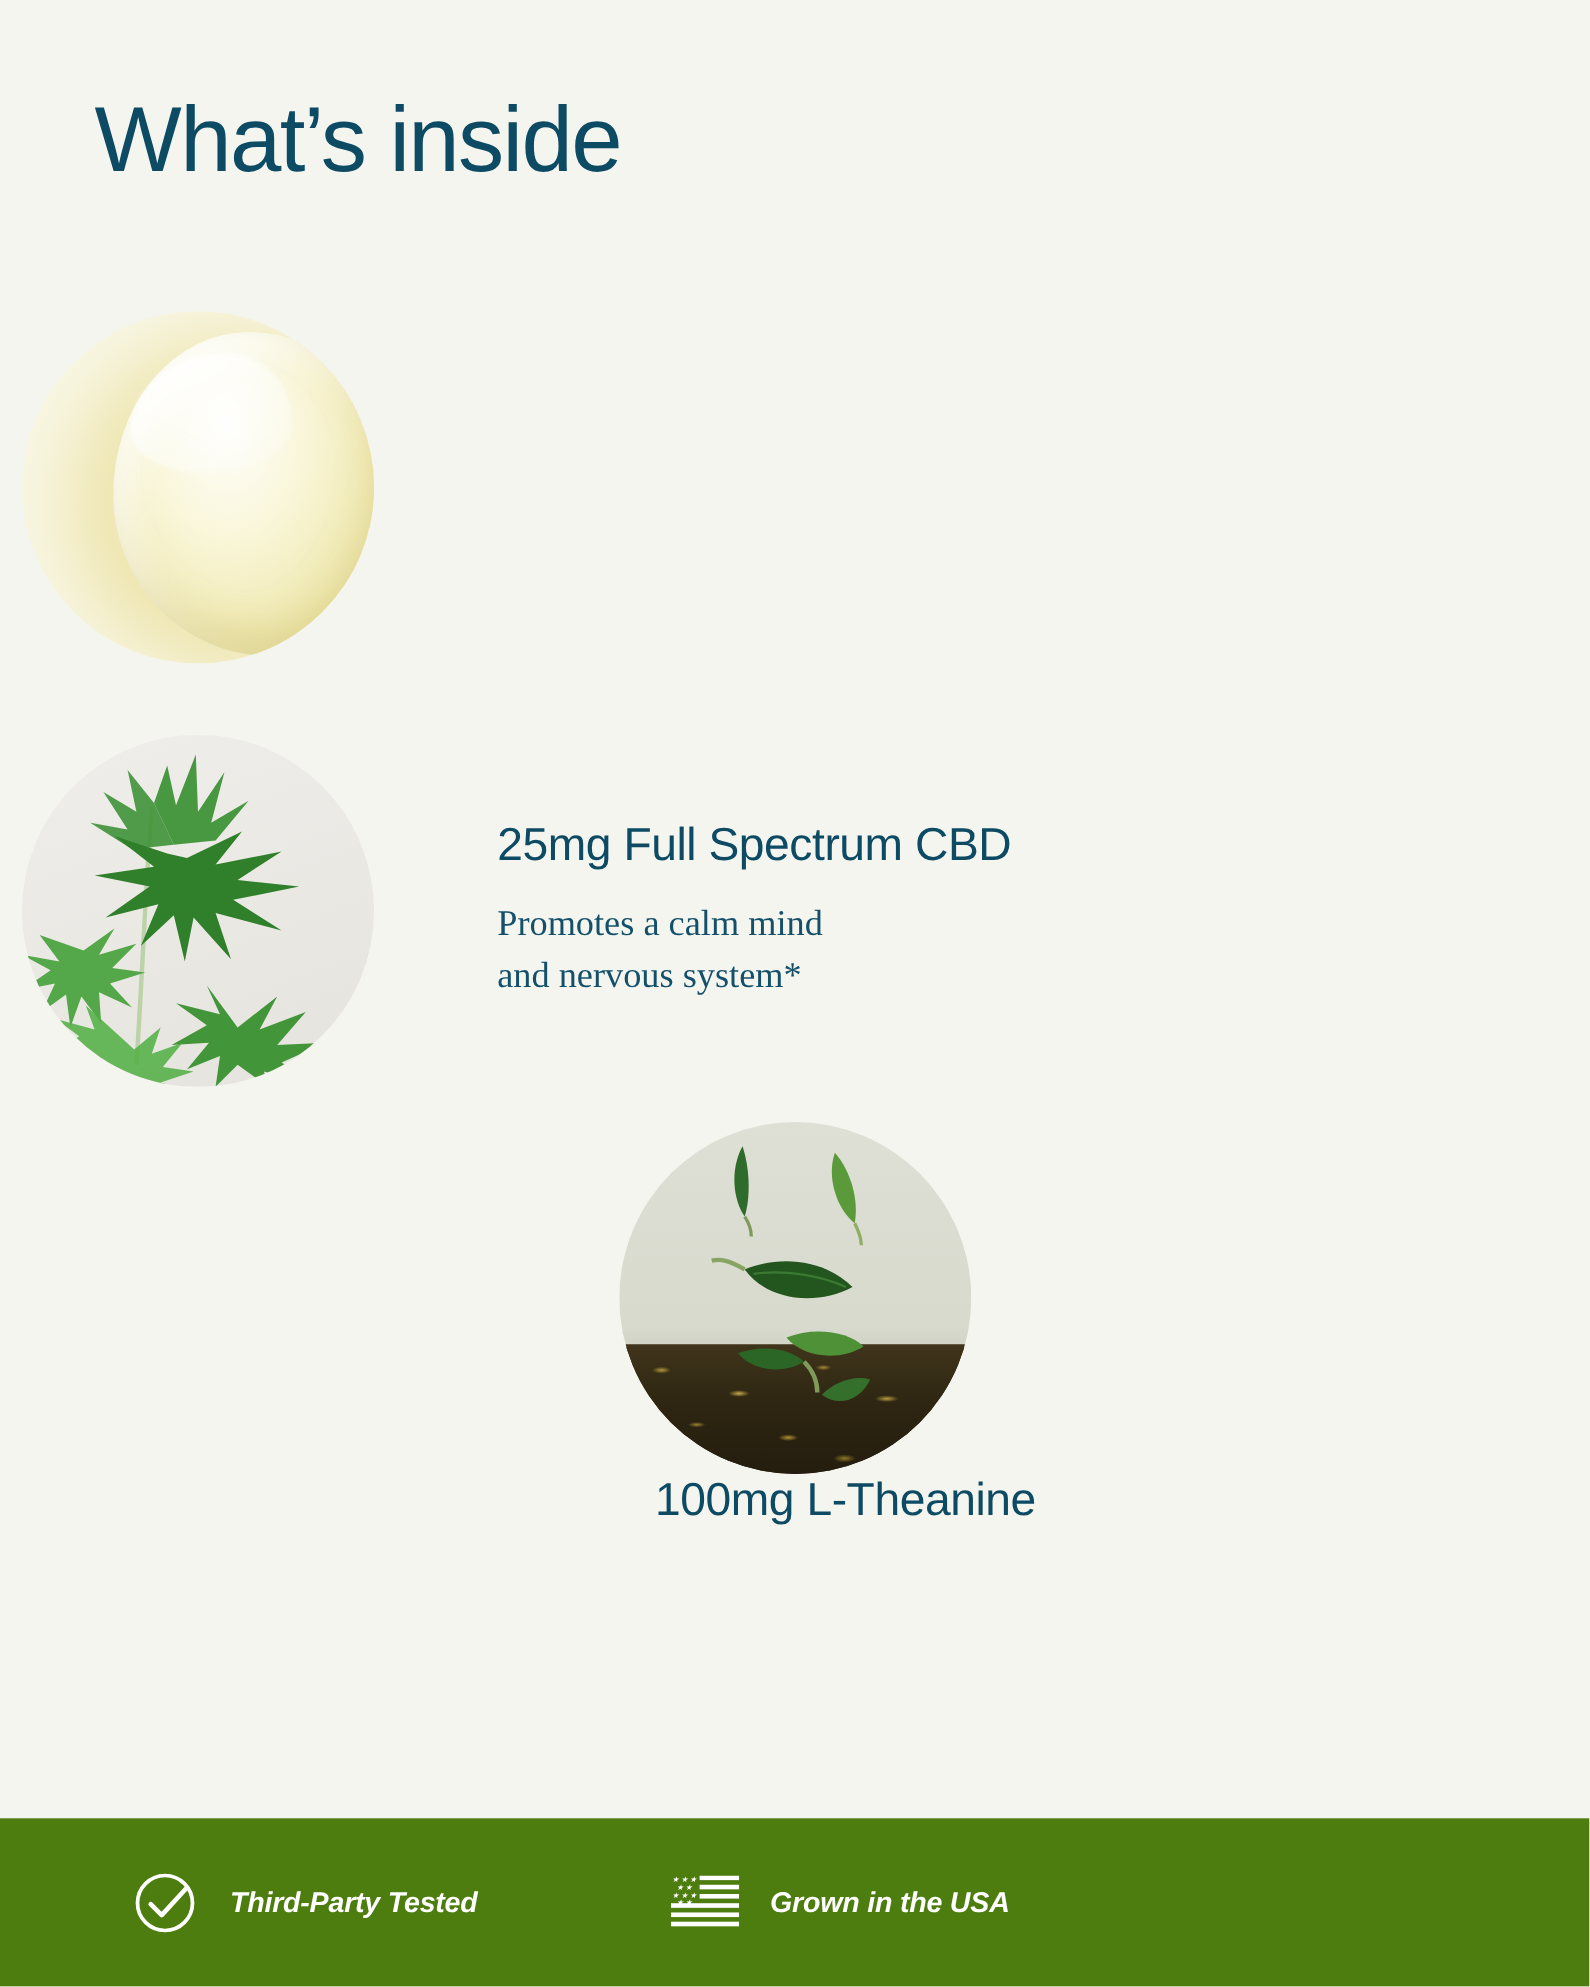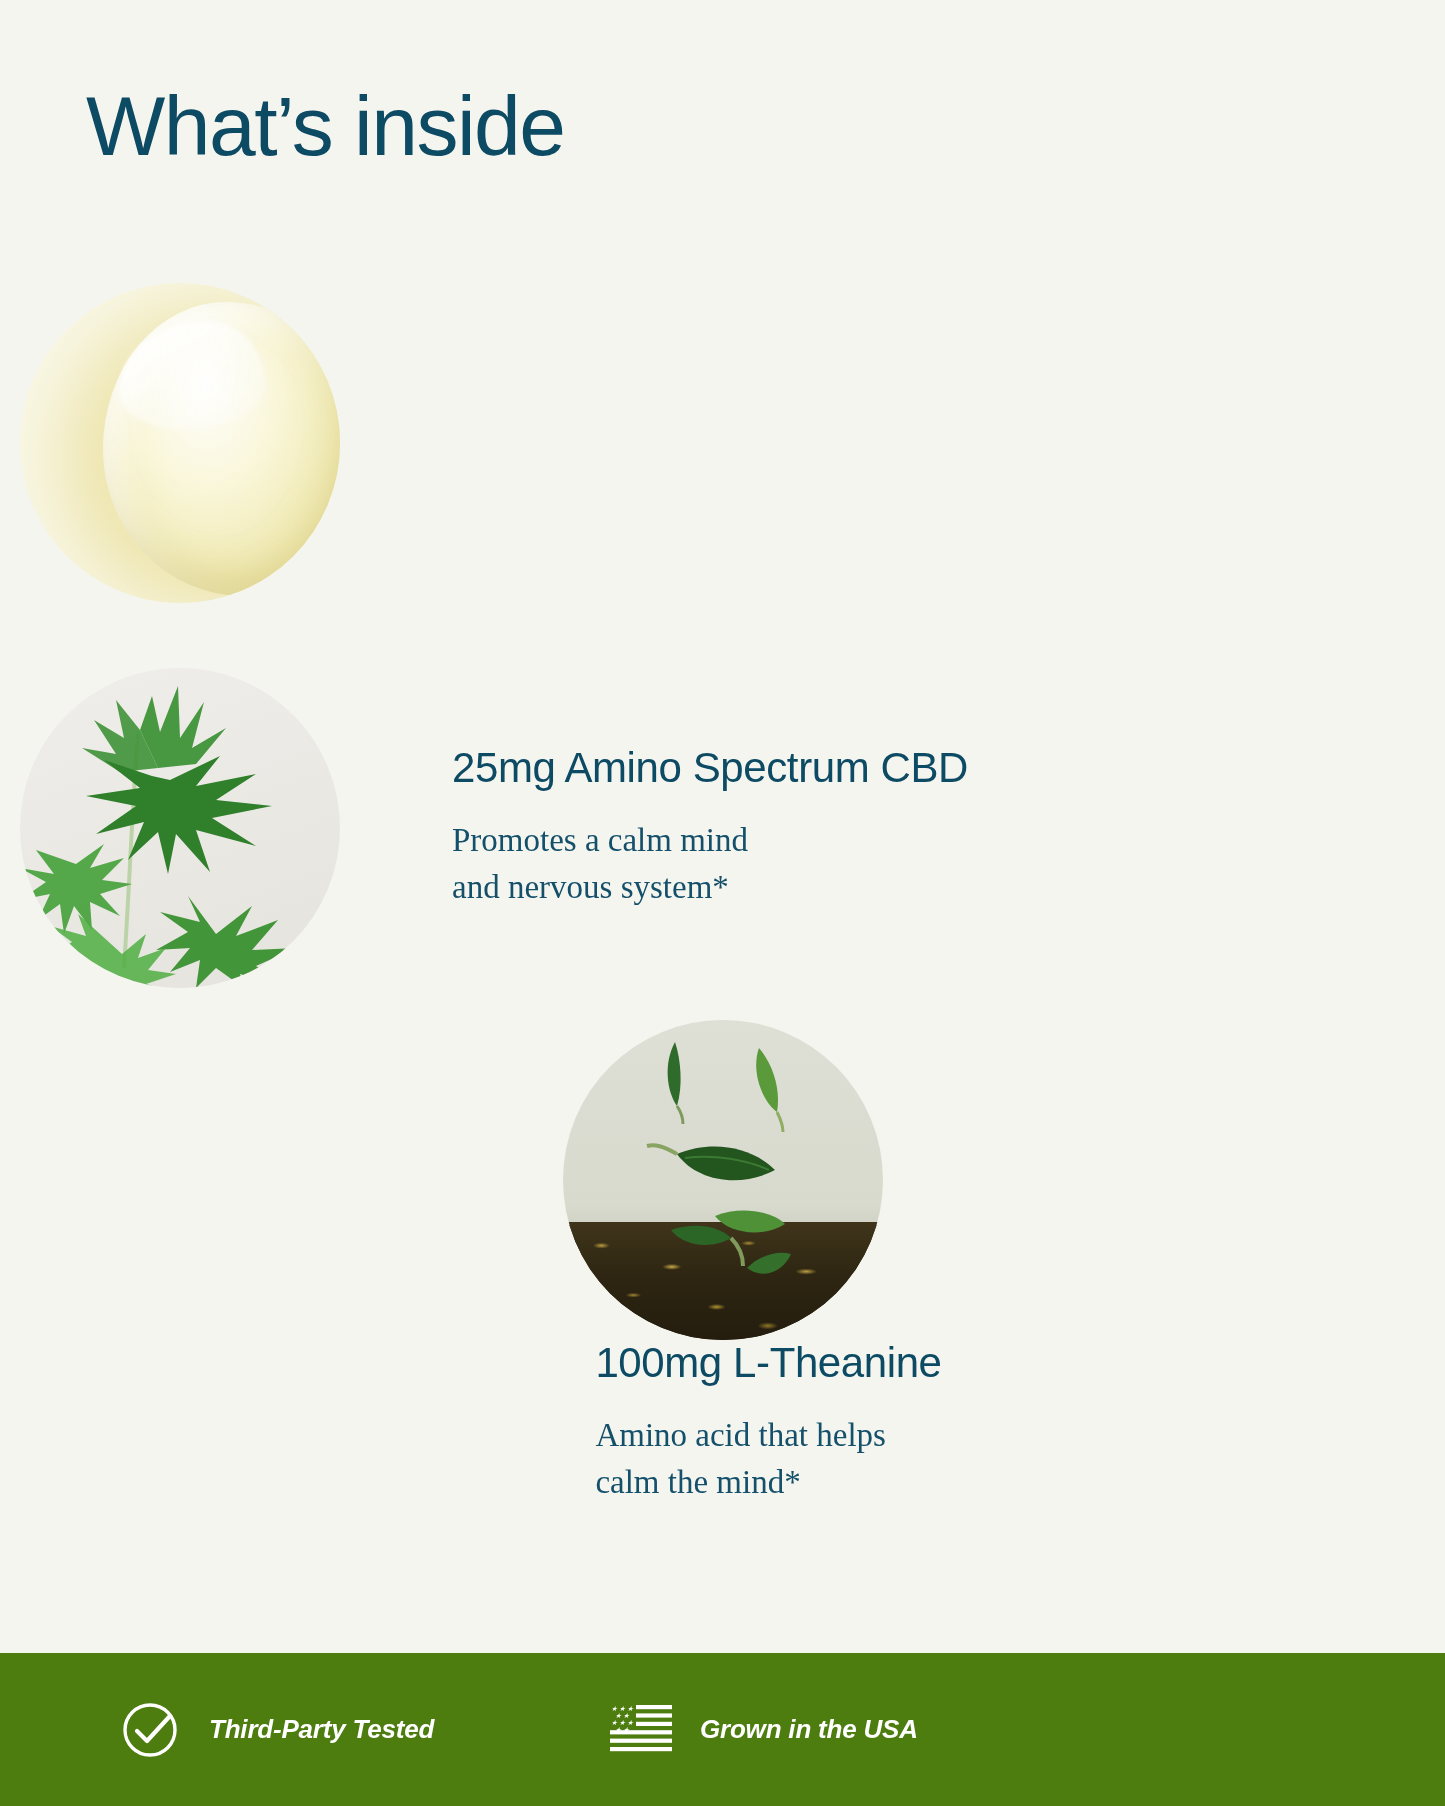--- a/index.html
+++ b/index.html
@@ -238,21 +238,21 @@
                 <path d="M196 266 L232 238 L216 268 L258 252 L232 282 L276 280 L236 298 L268 320 L220 306 L224 320 L196 300 L176 320 L180 292 L150 304 L170 280 L136 282 L168 264 L140 244 L180 254 L168 228 Z" opacity="0.95"></path>
               </g>
               <g fill="#4fae42">
                 <path d="M102 286 L126 266 L118 290 L146 280 L128 302 L156 306 L126 316 L140 320 L92 320 L84 306 L68 320 L62 298 L40 308 L52 286 L28 290 L52 274 L30 258 L66 268 L58 246 Z" opacity="0.85"></path>
               </g>
             </svg>
           </div>
         </div>
       </div>
       <div class="text-wrap">
-        <div class="ing-title">25mg Amino Spectrum CBD</div>
+        <div class="ing-title">25mg Full Spectrum CBD</div>
         <div class="ing-desc">Promotes a calm mind
 and nervous system*</div>
       </div>
     </div>
 
     <div class="ingredient-row row-2">
       <div class="thumb-wrap">
         <div class="thumb">
           <div class="art-tea">
             <div class="tea-bed"></div>
@@ -269,22 +269,20 @@
                 <path d="M108 210 C132 202 156 206 168 218 C148 230 120 226 108 210 Z" fill="#2c6626"></path>
                 <path d="M168 218 C176 226 180 236 180 246" stroke="#7f9a5a" stroke-width="4" fill="none"></path>
                 <path d="M184 248 C196 236 214 230 228 234 C220 252 200 260 184 248 Z" fill="#356f2c"></path>
               </g>
             </svg>
           </div>
         </div>
       </div>
       <div class="text-wrap">
         <div class="ing-title">100mg L-Theanine</div>
-        <div class="ing-desc">Amino acid that helps
-calm the mind*</div>
       </div>
     </div>
 
   </div>
 
   <div class="footer-bar">
 
     <div class="badge badge-0">
       <span class="badge-icon">
         <svg width="62" height="62" viewBox="0 0 62 62">

